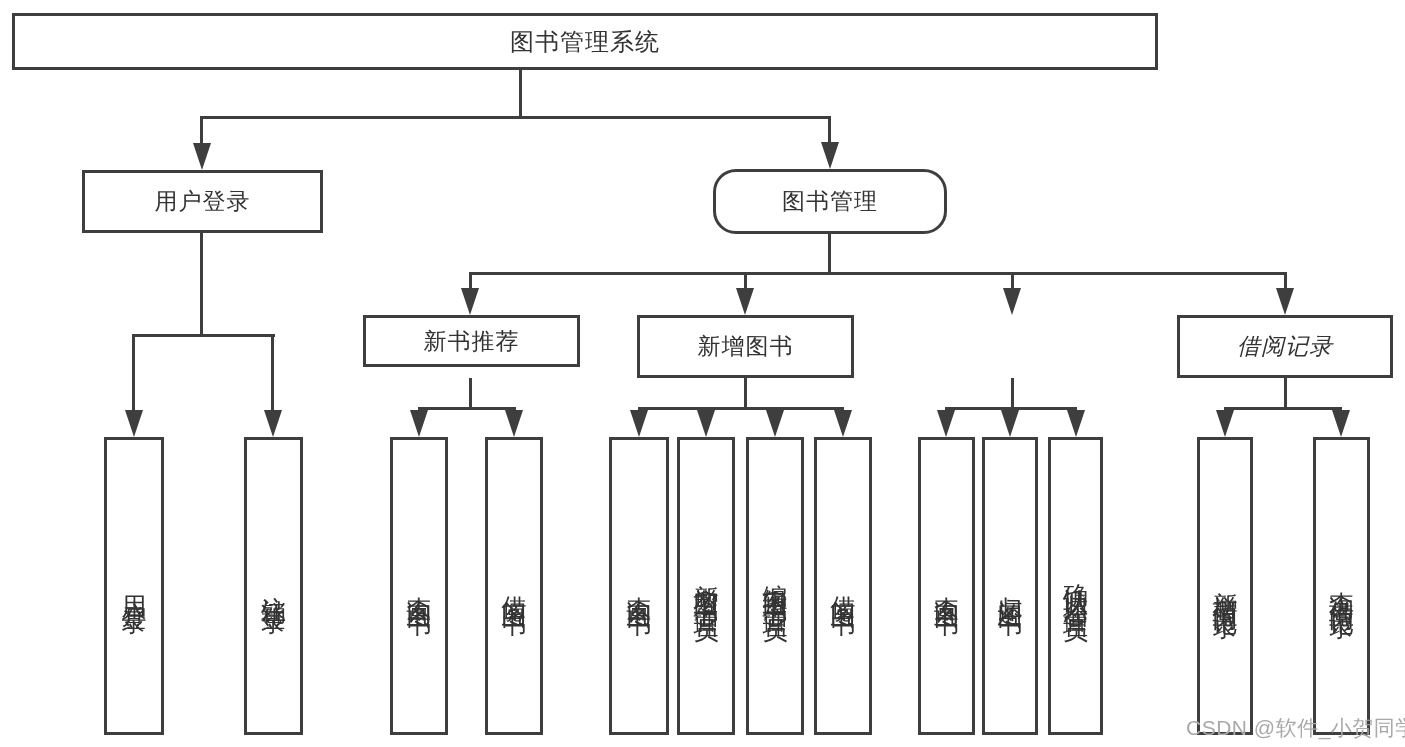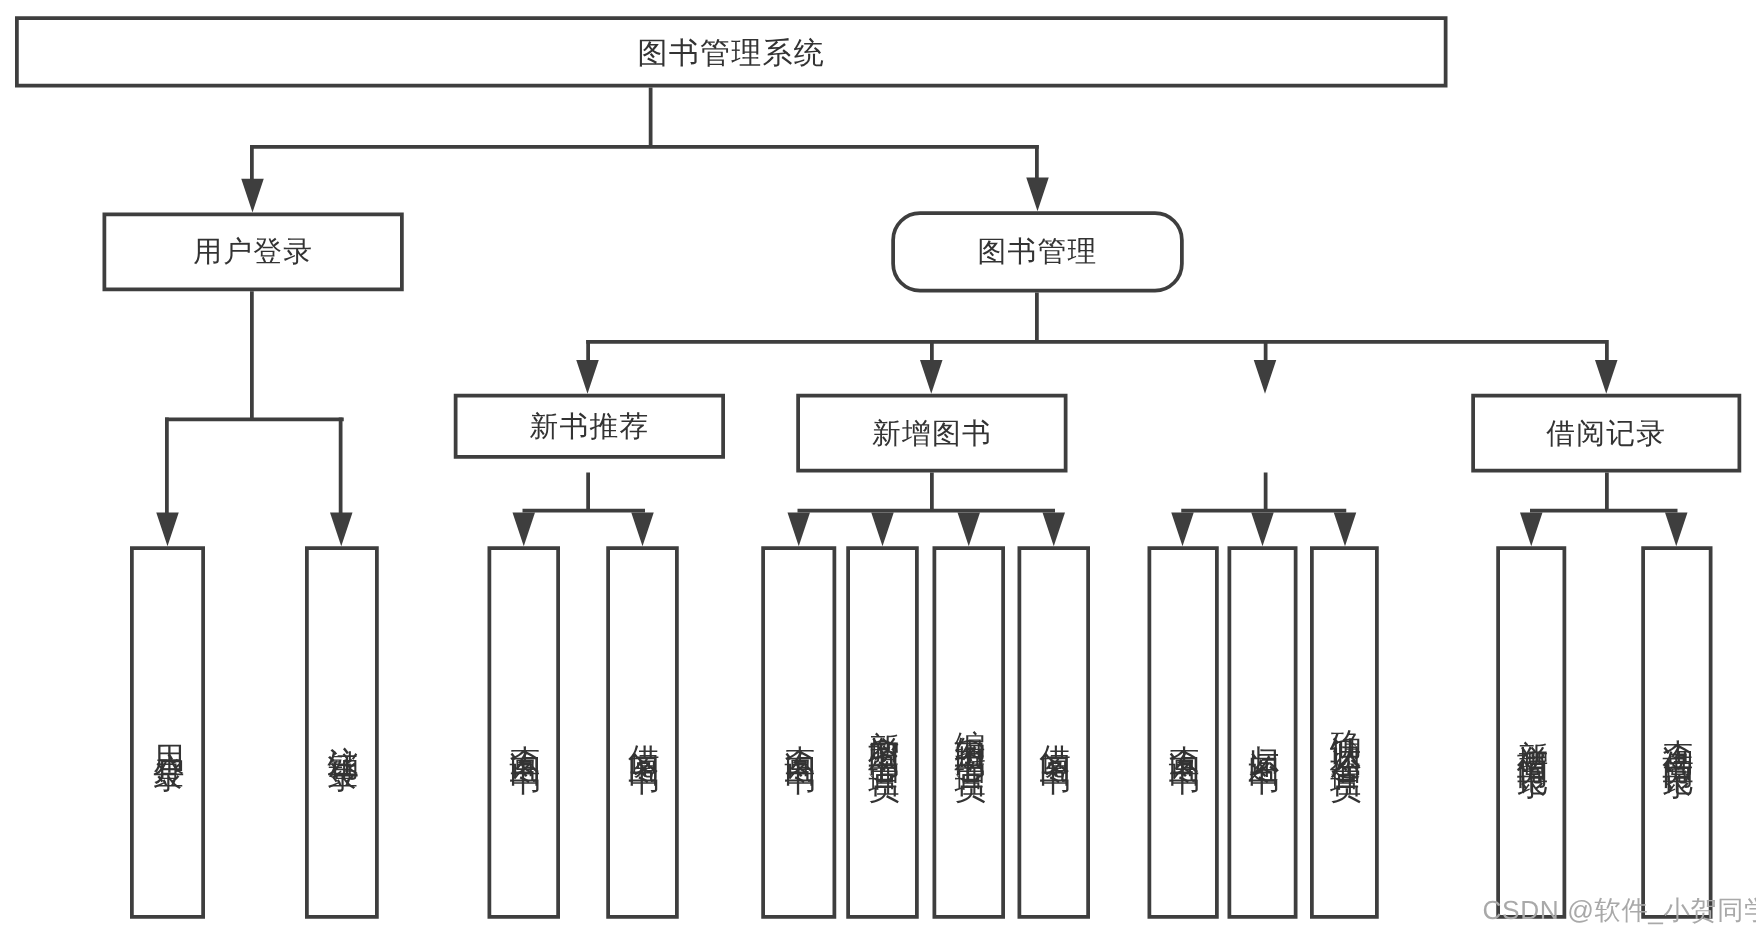--- a/index.html
+++ b/index.html
@@ -82,21 +82,21 @@
   <div class="node hnode" style="left:713px;top:169px;width:234px;height:65px;border-radius:23px;">
     <span>图书管理</span>
   </div>
 
   <div class="node hnode" style="left:363px;top:315px;width:217px;height:52px;">
     <span>新书推荐</span>
   </div>
   <div class="node hnode" style="left:637px;top:315px;width:217px;height:63px;">
     <span>新增图书</span>
   </div>
-  <div class="node hnode" style="left:1177px;top:315px;width:216px;height:63px;">
+  <div class="node hnode" style="left:1177px;top:315px;width:216px;height:63px;font-style:italic;">
     <span>借阅记录</span>
   </div>
 
   <div class="node leaf" style="left:104px;top:437px;width:60px;height:298px;">
     <span class="vtext">用户登录</span>
   </div>
   <div class="node leaf" style="left:244px;top:437px;width:59px;height:298px;">
     <span class="vtext">注销登录</span>
   </div>
 

